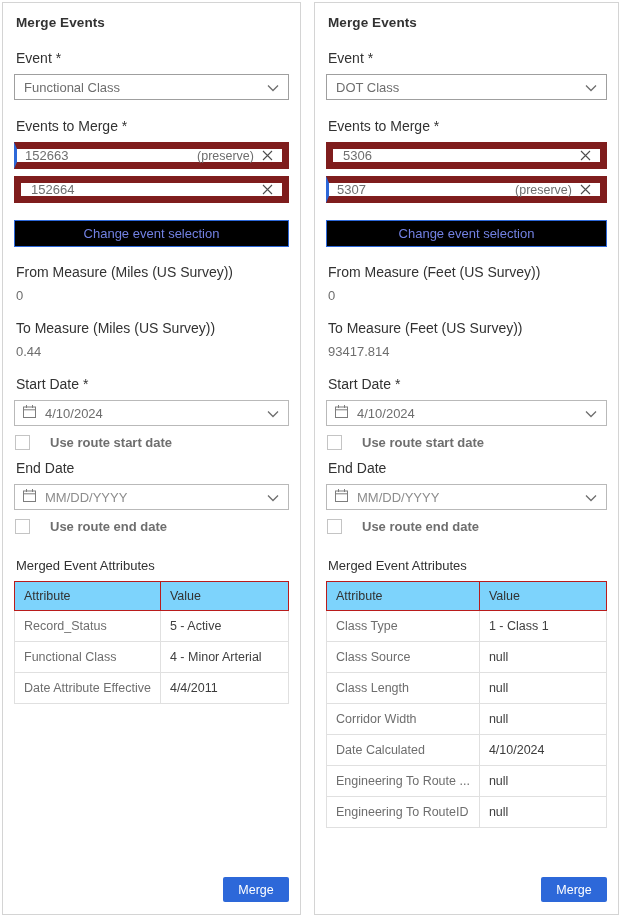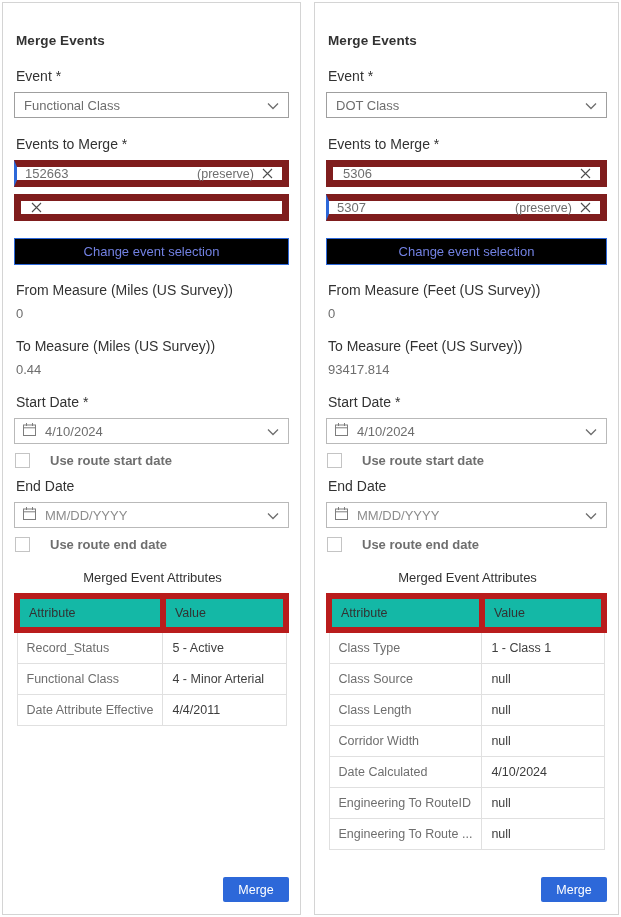--- a/index.html
+++ b/index.html
@@ -20,21 +20,21 @@
     display: flex;
     flex-direction: column;
   }
   .panel.left  { left: 2px;  width: 299px; }
   .panel.right { left: 314px; width: 305px; }
 
   .panel-title {
     font-size: 13.5px;
     font-weight: 700;
     color: #323232;
-    margin: 20px 0 20px 2px;
+    margin: 2px 0 20px 2px;
     letter-spacing: .1px;
   }
   .field-label {
     font-size: 14px;
     color: #323232;
     margin: 0 0 8px 2px;
   }
   .value-text {
     font-size: 13px;
     color: #6e6e6e;
@@ -102,35 +102,35 @@
     font-weight: bold;
   }
   .checkbox {
     width: 15px; height: 15px;
     border: 1px solid #c4c4c4;
     background: #fff;
     flex: none;
   }
   .check-row .check-label { font-size: 13px; color: #6e6e6e; }
   .end-date-label { margin-top: 3px; }
-  .attrs-label { margin-top: 11px; font-size: 13px; color: #323232; margin-bottom: 8px; margin-left: 2px; text-align: center; }
+  .attrs-label { margin-top: 17px; font-size: 13px; color: #323232; margin-bottom: 8px; margin-left: 2px; }
 
   table.attrs {
     width: 100%;
     border-collapse: collapse;
     border: 1px solid #e0e0e0;
     font-size: 12.5px;
   }
   table.attrs th {
-    background: #14b8a6;
+    background: #7dd3fc;
     color: #323232;
     font-weight: 400;
     text-align: left;
     padding: 7px 9px;
-    border: 6px solid #b91c1c;
+    border: 1px solid #b91c1c;
     height: 29px;
   }
   table.attrs td {
     padding: 8px 9px;
     border: 1px solid #e0e0e0;
     height: 30px;
     white-space: nowrap;
     overflow: hidden;
   }
   table.attrs td.attr-cell { color: #6e6e6e; width: 51%; }
@@ -171,20 +171,21 @@
   <div class="field-label">Events to Merge *</div>
   <div class="chips">
       <div class="chip preserve">
         <span class="chip-id">152663</span>
         <span class="preserve-label">(preserve)</span>
         <svg class="x-icon" width="11" height="11" viewBox="0 0 11 11">
           <path d="M1 1l9 9M10 1L1 10" stroke="#4d4d4d" stroke-width="1.1"></path>
         </svg>
       </div>
       <div class="chip">
+        <span class="chip-id">152664</span>
         <svg class="x-icon" width="11" height="11" viewBox="0 0 11 11">
           <path d="M1 1l9 9M10 1L1 10" stroke="#4d4d4d" stroke-width="1.1"></path>
         </svg>
       </div>
     </div>
 
   <button class="btn-outline">Change event selection</button>
 
   <div class="field-label">From Measure (Miles (US Survey))</div>
   <div class="value-text">0</div>
@@ -368,24 +369,24 @@
         </tr>
         <tr>
           <td class="attr-cell">Corridor Width</td>
           <td class="val-cell">null</td>
         </tr>
         <tr>
           <td class="attr-cell">Date Calculated</td>
           <td class="val-cell dark">4/10/2024</td>
         </tr>
         <tr>
+          <td class="attr-cell">Engineering To Route ...</td>
+          <td class="val-cell">null</td>
+        </tr>
+        <tr>
           <td class="attr-cell">Engineering To RouteID</td>
-          <td class="val-cell">null</td>
-        </tr>
-        <tr>
-          <td class="attr-cell">Engineering To Route ...</td>
           <td class="val-cell">null</td>
         </tr>
       </tbody>
   </table>
 
   <button class="merge-btn">Merge</button>
 </div>
 
 </body></html>

